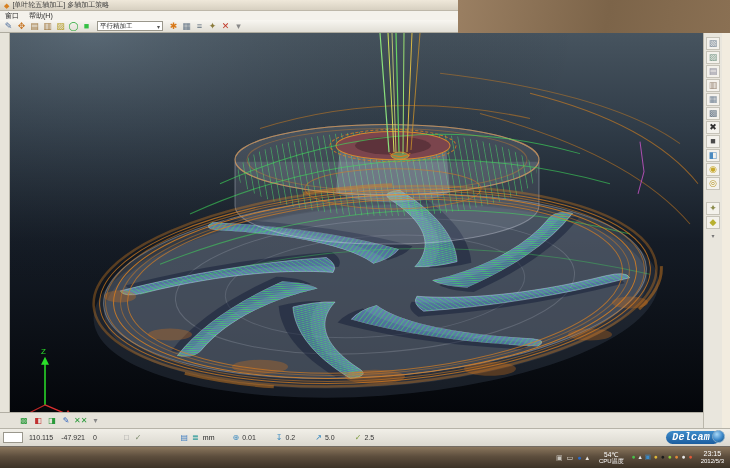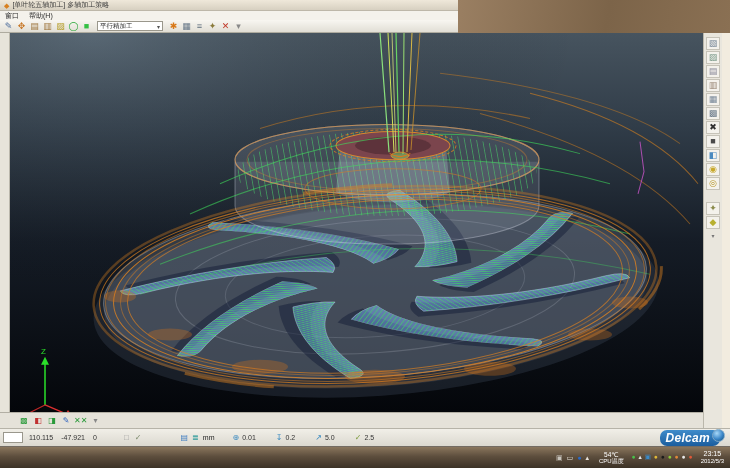--- a/index.html
+++ b/index.html
@@ -55,22 +55,22 @@
   .sb-coords{display:flex;gap:8px;width:92px;}
   .sb-flag{font-size:8px;margin:0 3px;}
   .sb-sp1{width:34px;}
   .sb-unit-ic{font-size:8px;margin:0 2px;}
   .sb-units{margin:0 8px 0 2px;color:#222;}
   .sb-field{display:flex;align-items:center;gap:3px;margin:0 10px;}
   .sb-ic{font-size:8px;color:#3a8ac0;}
   .sb-ic.green{color:#7a9a3a;}
   .sb-spacer{flex:1;}
   .brand-pill{display:flex;align-items:center;position:relative;margin-right:10px;}
-  .brand-body{background:linear-gradient(#3f8ccb,#1b5d9e);color:#fff;font-size:12px;font-style:italic;
-    font-weight:bold;padding:1px 10px 1px 6px;border-radius:7px;letter-spacing:.3px;}
+  .brand-body{background:linear-gradient(#3f8ccb,#1b5d9e);color:#fff;font-size:10px;font-style:italic;
+    font-weight:bold;padding:1px 10px 1px 6px;border-radius:7px;letter-spacing:.3px;font-family:Liberation Mono, monospace;}
   .brand-globe{position:absolute;right:-5px;top:-1px;width:13px;height:13px;border-radius:50%;
     background:radial-gradient(circle at 35% 30%,#a8d8f8,#3a86c8 55%,#14486e);border:1px solid #7ea8c8;box-sizing:border-box;}
   
   .taskbar{position:absolute;left:0;top:446px;width:730px;height:22px;
     background:linear-gradient(#8a765d,#5d4e3d 45%,#3c3226);
     border-top:1px solid rgba(255,255,255,.28);box-sizing:border-box;
     display:flex;align-items:center;color:#fff;}
   .tk-spacer{flex:1;}
   .tk-ic{font-size:7px;margin:0 2px;line-height:1;}
   .gadget{display:flex;flex-direction:column;align-items:center;line-height:1.1;margin:0 8px;}

